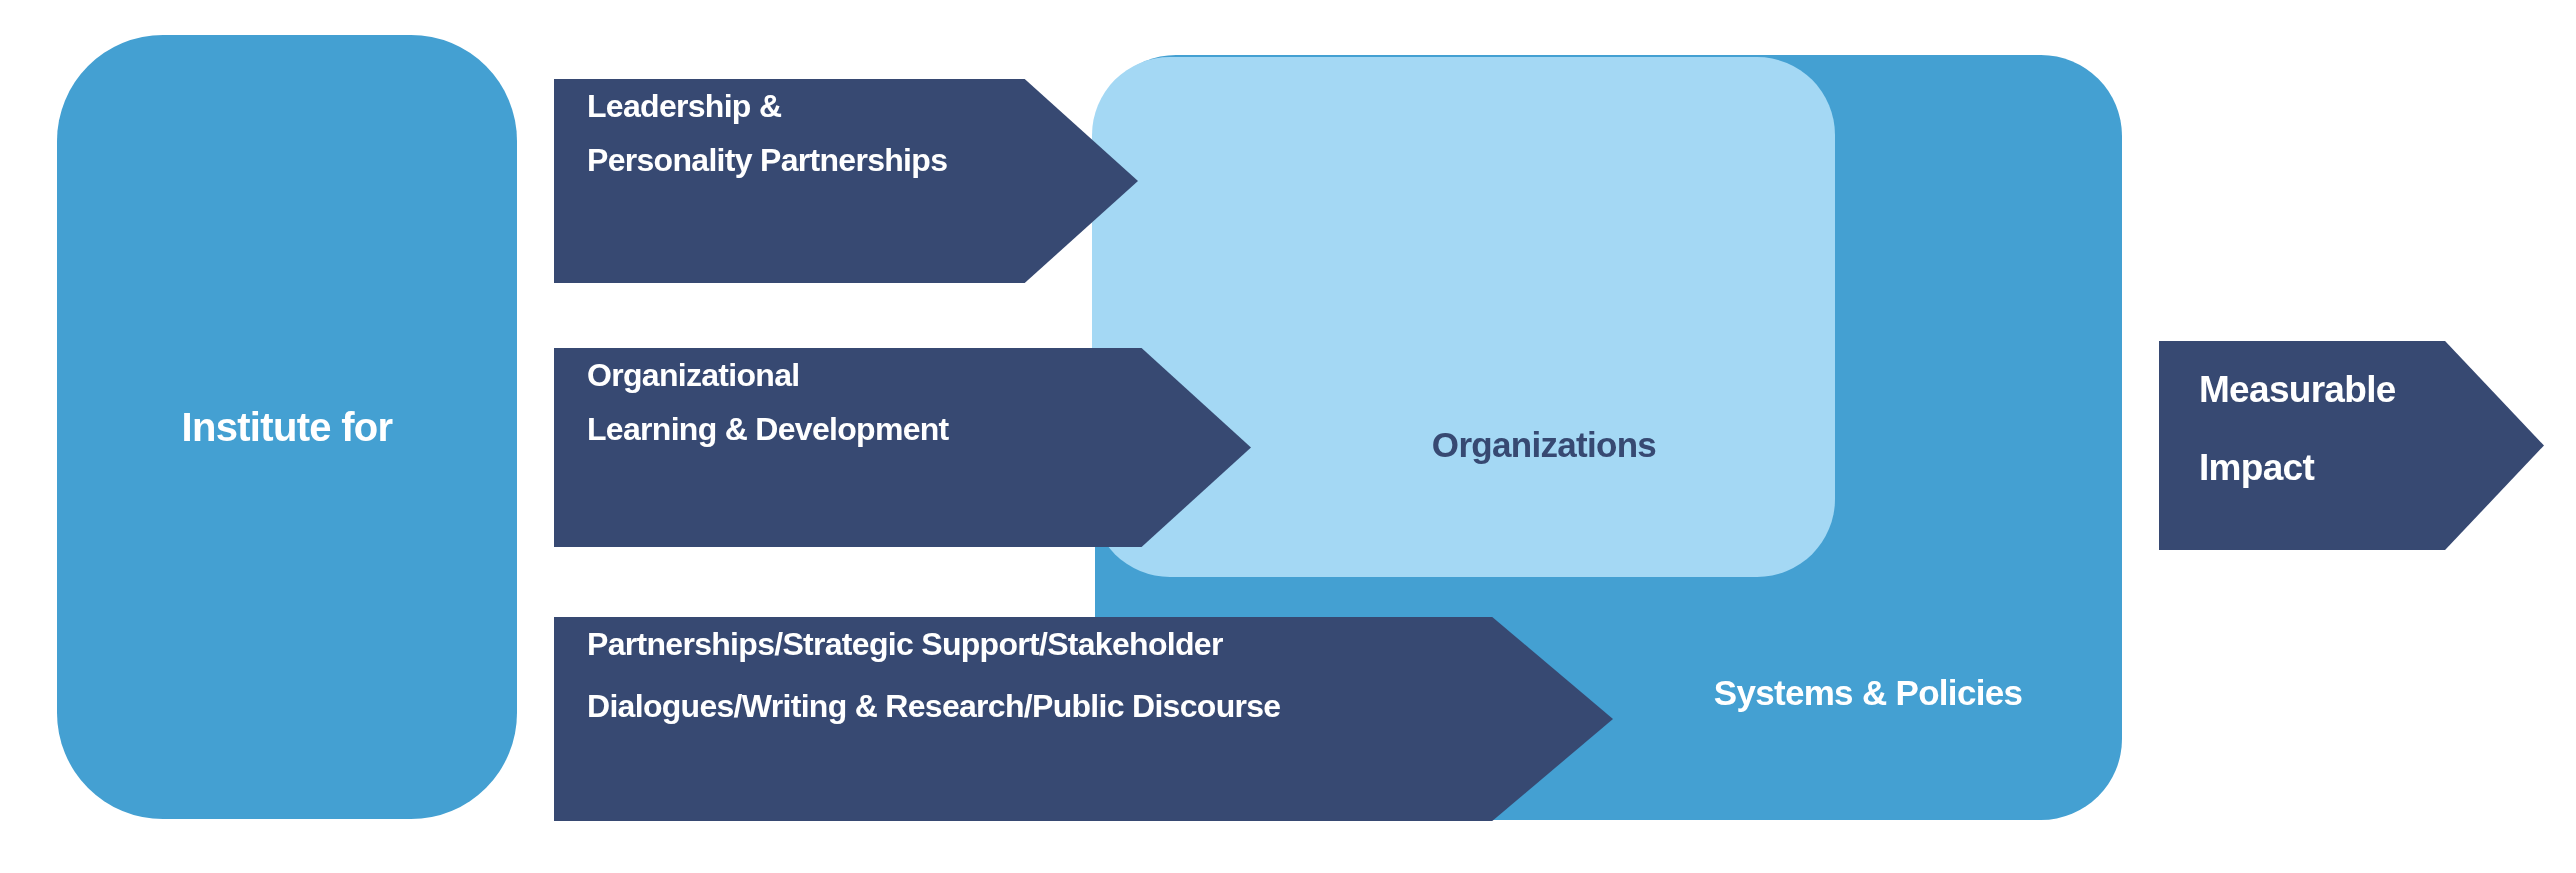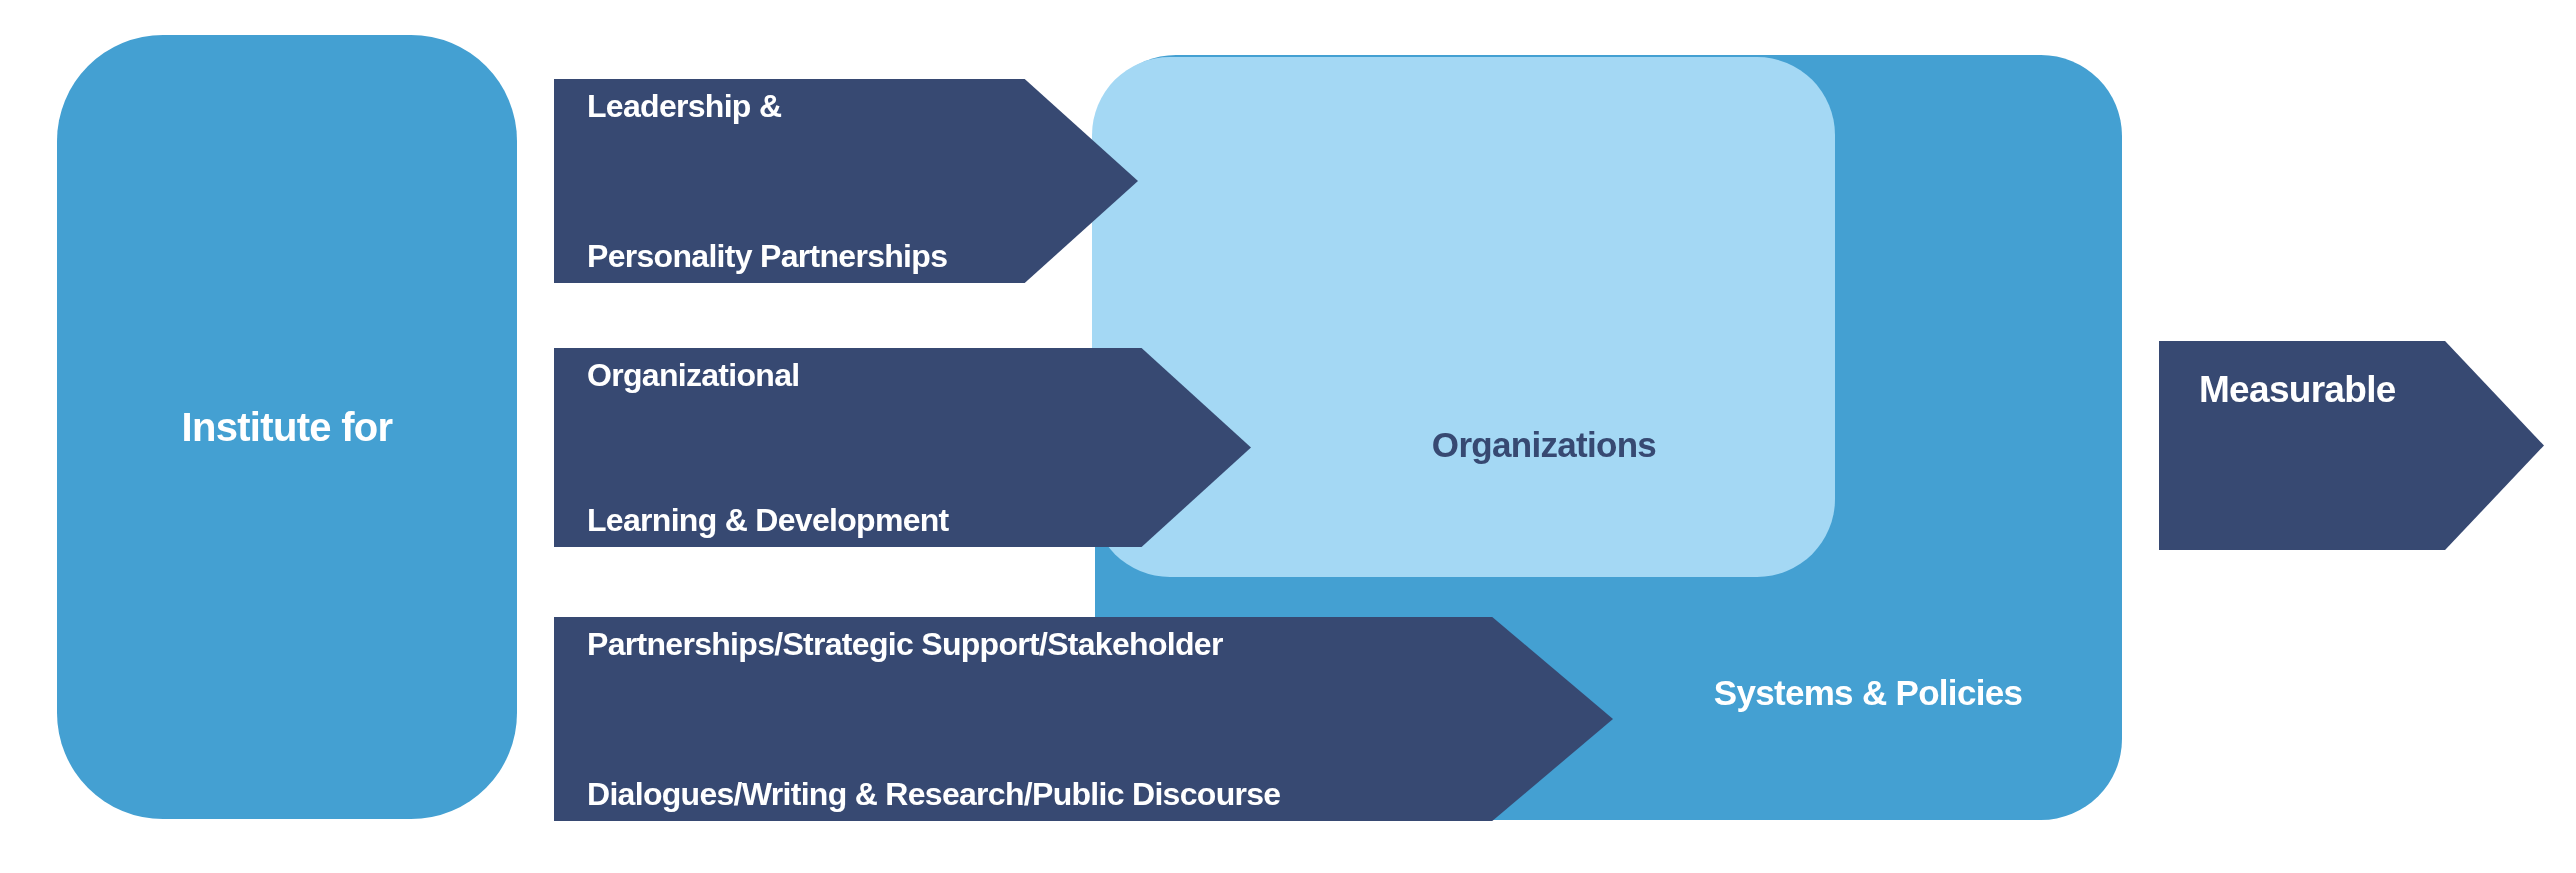--- a/index.html
+++ b/index.html
@@ -91,21 +91,21 @@
     font-size: 32px; font-weight: 700;
     letter-spacing: -0.7px;
     white-space: nowrap;
     padding-left: 42px; 
   }
 
   
   .arrow {
     background: #374972;
     z-index: 4;
-    display: flex; flex-direction: column; justify-content: space-between;
+    display: flex; flex-direction: column; justify-content: flex-start;
   }
   .arrow .t-line {
     display: block;
     color: #ffffff;
     font-size: 32px; font-weight: 700;
     line-height: 54px;
     letter-spacing: -0.7px;
     white-space: nowrap;
     padding-left: 33px;
   }
@@ -161,16 +161,17 @@
     <span class="t-line">Learning &amp; Development</span>
   </div>
 
   <div class="shape arrow arrow3">
     <span class="t-line">Partnerships/Strategic Support/Stakeholder</span>
     <span class="t-line">Dialogues/Writing &amp; Research/Public Discourse</span>
   </div>
 
   <div class="shape arrow arrow4">
     <span class="t-line">Measurable</span>
+    <span class="t-line">Impact</span>
   </div>
 
 </div>
 
 
 </body></html>

